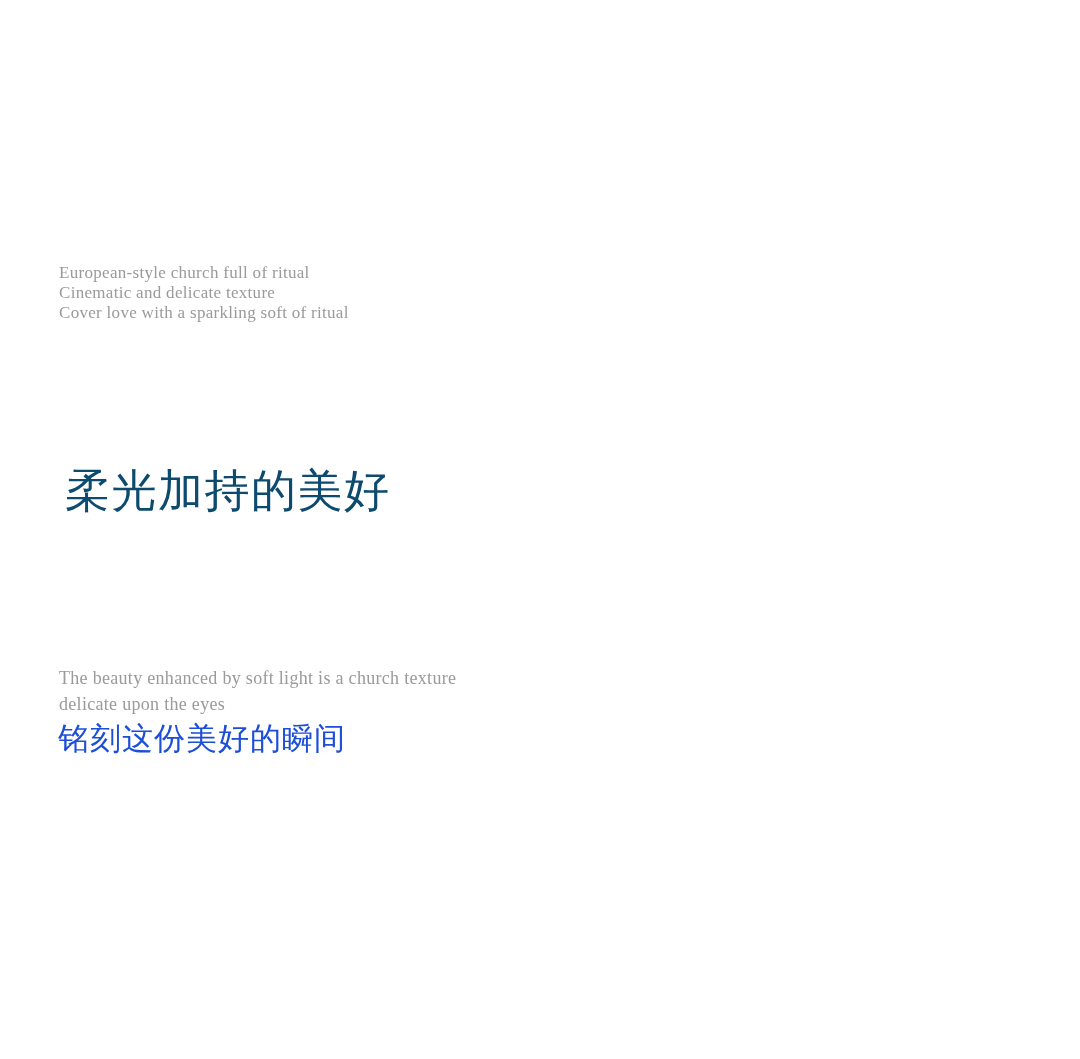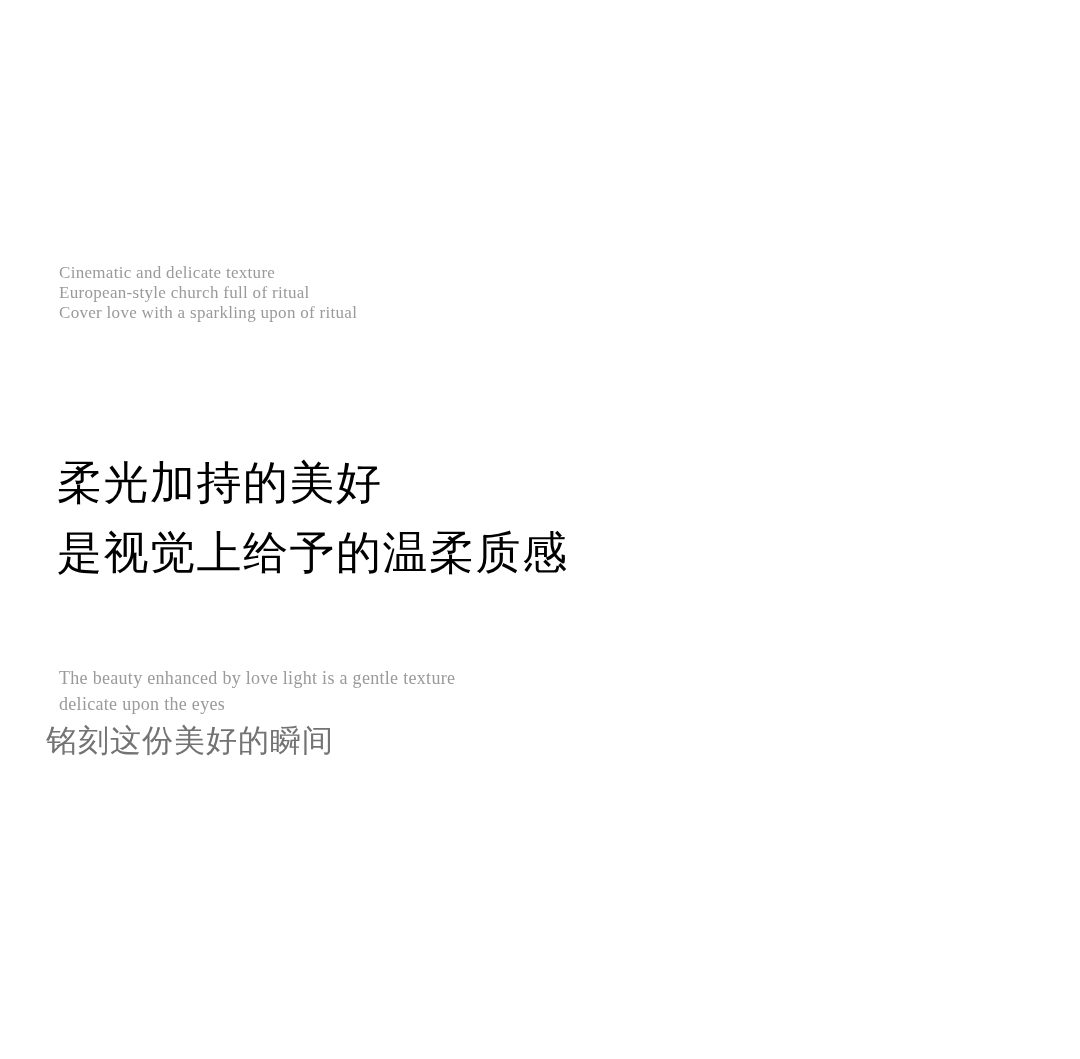--- a/index.html
+++ b/index.html
@@ -32,68 +32,67 @@
     font-size: 24px;
     line-height: 28px;
     color: #1f1f1f;
     letter-spacing: 2.5px;
     white-space: nowrap;
   }
   .heading {
     position: absolute;
     left: 57px;
     top: 448px;
-    margin: 0;
+    margin: 8px;
     font-size: 45px;
     line-height: 70px;
     font-weight: 500;
-    color: #000000;
+    color: #0c4a6e;
     letter-spacing: 1.5px;
     white-space: nowrap;
   }
   .subtitle {
     position: absolute;
     left: 59px;
     top: 665px;
     font-size: 18px;
     line-height: 26px;
     color: #9a9a9a;
     letter-spacing: 0.3px;
     white-space: nowrap;
   }
   .caption {
     position: absolute;
-    left: 46px;
+    left: 58px;
     top: 723px;
     font-size: 31px;
     line-height: 36px;
     font-weight: 300;
-    color: #737373;
+    color: #1d4ed8;
     letter-spacing: 1px;
-    font-family: Liberation Sans, sans-serif;
+    font-family: Liberation Mono, monospace;
     white-space: nowrap;
   }
 </style>
 </head>
 <body>
 
 <div class="page">
 
   <div class="tagline">
+    <div>European-style church full of ritual</div>
     <div>Cinematic and delicate texture</div>
-    <div>European-style church full of ritual</div>
-    <div>Cover love with a sparkling upon of ritual</div>
+    <div>Cover love with a sparkling soft of ritual</div>
   </div>
 
 
   <h1 class="heading">
     <span>柔光加持的美好</span><br>
-    <span>是视觉上给予的温柔质感</span>
   </h1>
 
   <div class="subtitle">
-    <div>The beauty enhanced by love light is a gentle texture</div>
+    <div>The beauty enhanced by soft light is a church texture</div>
     <div>delicate upon the eyes</div>
   </div>
 
   <div class="caption">铭刻这份美好的瞬间</div>
 
 </div>
 
 </body></html>

